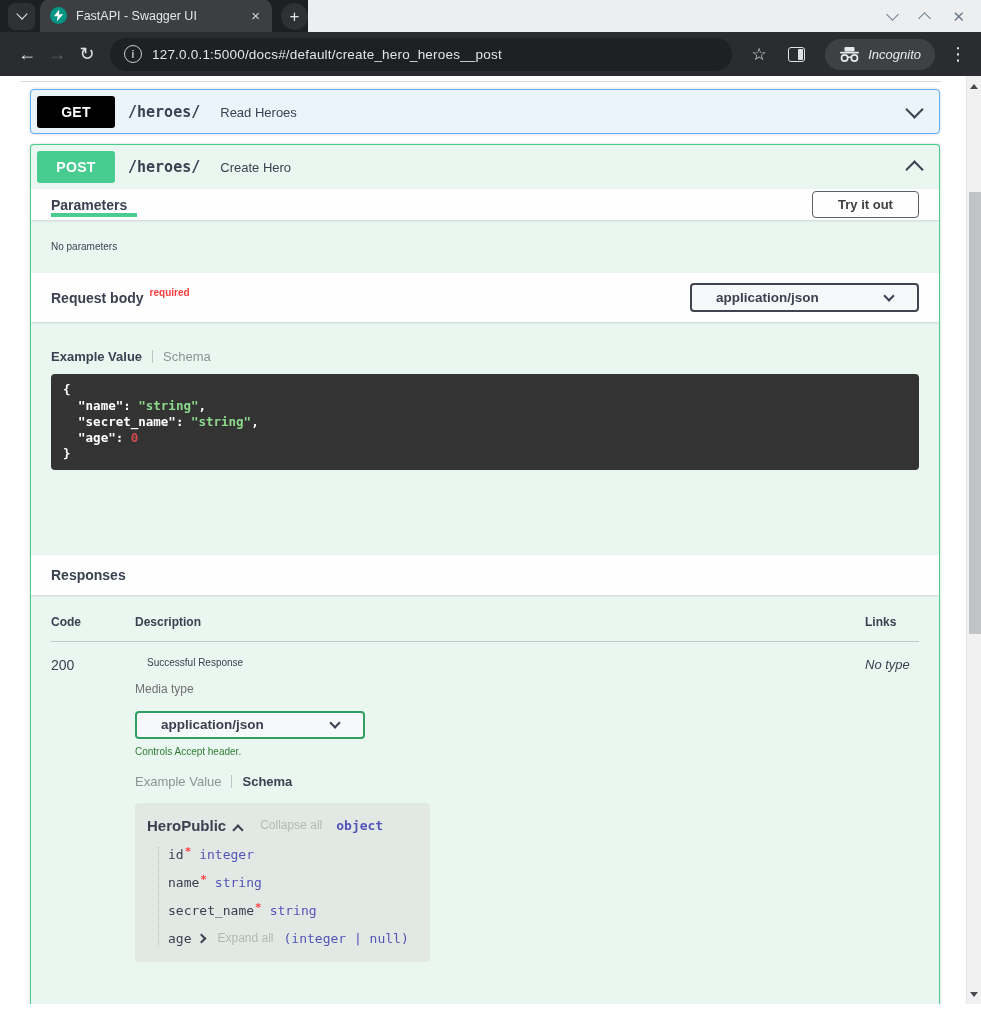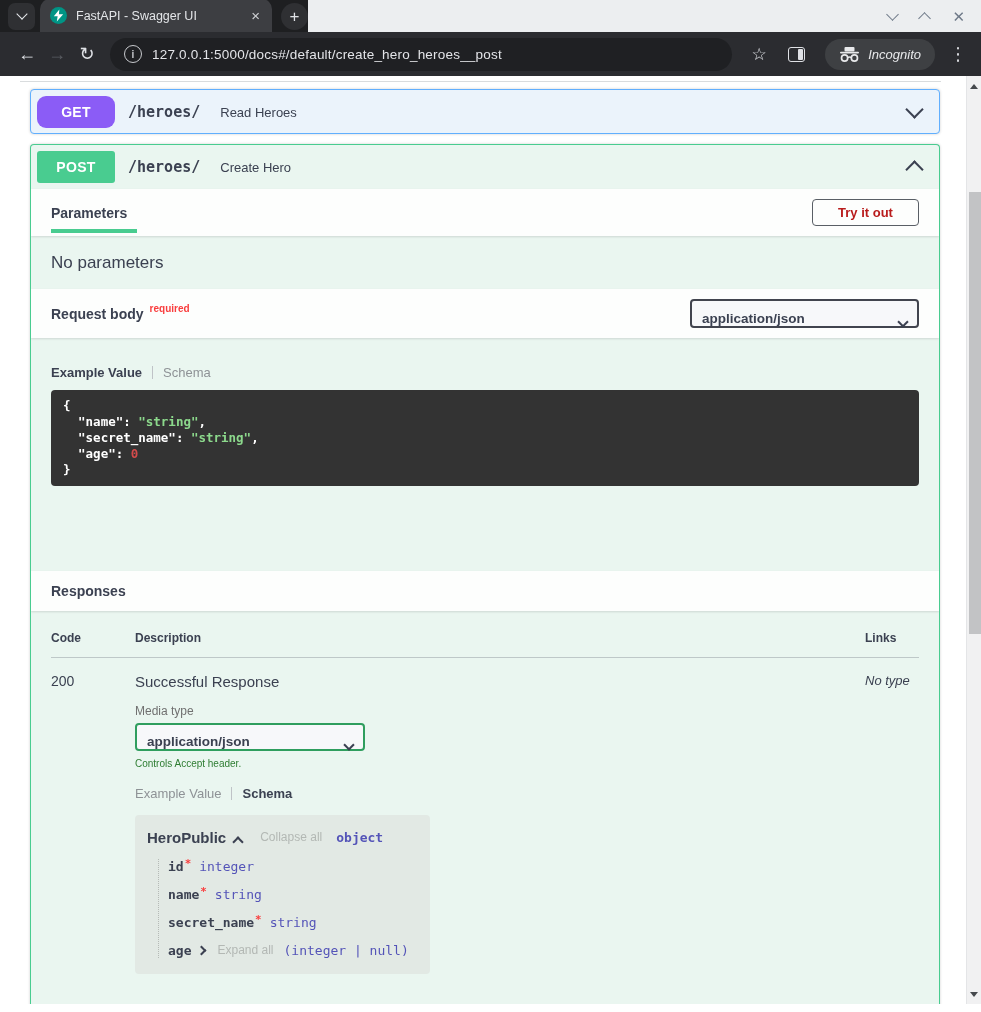--- a/index.html
+++ b/index.html
@@ -57,42 +57,42 @@
   .content{position:relative;height:928px;background:#fff;overflow:hidden;}
   .page{position:absolute;left:0;top:0;width:966px;}
   .top-divider{margin:5px 25px 0 20px;border-top:1px solid #d9dcde;}
 
   .opblock{margin:7px 26px 0 30px;border-radius:4px;box-shadow:0 0 3px rgba(0,0,0,.19);box-sizing:border-box;}
   .opblock.get{border:1px solid #61affe;background:#ebf3fb;height:45px;margin-bottom:10px;}
   .opblock.post{border:1px solid #49cc90;border-bottom:none;background:#eaf6f0;height:1200px;overflow:hidden;}
   .op-header{height:44px;display:flex;align-items:center;padding:0 14px 0 6px;cursor:pointer;}
   .op-badge{width:78px;height:32px;border-radius:3px;color:#fff;font-weight:bold;font-size:14px;
             display:flex;align-items:center;justify-content:center;flex:none;letter-spacing:.3px;}
-  .op-badge.get{background:#8b5cf6;border-radius:9px;} .op-badge.post{background:#49cc90;}
+  .op-badge.get{background:#000000;} .op-badge.post{background:#49cc90;}
   .op-path{margin-left:13px;font-family:"DejaVu Sans Mono",monospace;font-weight:700;font-size:15px;color:#3b4151;}
   .op-summary{margin-left:20px;font-size:13px;color:#3b4151;}
   .op-arrow{margin-left:auto;display:flex;align-items:center;padding-right:4px;}
 
   .sec-header{background:rgba(255,255,255,.87);box-shadow:0 1px 2px rgba(0,0,0,.12);display:flex;
               align-items:center;padding:0 20px;position:relative;}
-  .sec-header.params{height:47px;}
+  .sec-header.params{height:31px;}
   .sec-header.reqbody{height:49px;margin-top:0;}
   .sec-header.responses{height:40px;}
   .sec-title{font-size:14px;font-weight:bold;color:#3b4151;}
   .param-tab{height:100%;display:flex;align-items:center;position:relative;padding-right:10px;}
   .param-tab::after{content:"";position:absolute;left:0;bottom:3px;width:86px;height:4px;background:#49cc90;}
   .tryout-btn{margin-left:auto;width:107px;height:27px;background:transparent;border:1.5px solid #595f66;
-              border-radius:4px;font-size:13px;font-weight:bold;color:#b91c1c;cursor:pointer;
+              border-radius:4px;font-size:13px;font-weight:bold;color:#404040;cursor:pointer;
               font-family:"Liberation Sans",sans-serif;}
   .required-sup{font-size:10px;color:#f93e3e;margin-left:6px;position:relative;top:-5px;font-weight:bold;}
 
-  .param-body{height:53px;display:flex;align-items:center;padding:0 20px;font-size:17px;color:#3b4151;}
+  .param-body{height:53px;display:flex;align-items:center;padding:0 20px;font-size:10px;color:#3b4151;}
 
   .selectbox{width:229px;height:29px;background:#f7f8fa;border:2px solid #41444e;border-radius:4px;
-             display:flex;align-items:flex-end;padding:0 10px;box-sizing:border-box;cursor:pointer;margin-left:auto;gap:36px;}
+             display:flex;align-items:center;padding:0 24px;box-sizing:border-box;cursor:pointer;margin-left:auto;gap:36px;}
   .selectbox .sel-label{font-size:13.5px;font-weight:bold;color:#3b4151;}
   .selectbox.green{width:230px;height:28px;border-color:#2f9e5e;margin-left:0;}
 
   .reqbody-area{padding:27px 20px 0 20px;}
   .tabs-row{display:flex;align-items:center;font-size:13px;}
   .tab-item{cursor:pointer;}
   .tab-item.active{font-weight:bold;color:#3b4151;}
   .tab-item.inactive{color:#8e9296;}
   .tab-sep{width:1px;height:13px;background:#bfc3c7;margin:0 10px;}
   .codeblock{margin-top:10px;background:#333333;border-radius:4px;padding:8px 12px;
@@ -102,33 +102,33 @@
 
   .resp-body{padding:20px 20px 60px 20px;}
   .resp-table-head{display:flex;font-size:12px;font-weight:bold;color:#3b4151;
                    padding-bottom:12px;border-bottom:1px solid rgba(59,65,81,.25);}
   .col-code{width:84px;flex:none;}
   .col-desc{flex:1;}
   .col-links{width:54px;flex:none;}
   .resp-row{display:flex;padding-top:15px;}
   .code-val{font-size:14px;color:#3b4151;}
   .links-val{font-size:13px;font-style:italic;color:#3b4151;}
-  .desc-text{font-size:15px;color:#3b4151;margin-bottom:14px;}
-  .mt-label{font-size:12px;color:#707070;margin-bottom:5px;}
+  .desc-text{font-size:10px;color:#3b4151;margin-bottom:14px;margin-left:12px;}
+  .mt-label{font-size:12px;color:#707070;margin-bottom:15px;}
   .controls-note{font-size:10px;color:#2e7d32;margin-top:7px;}
   .resp-tabs{margin-top:17px;}
   .model-box{margin-top:14px;width:295px;background:#e2e9e4;border-radius:4px;
              padding:14px 0 16px 12px;box-sizing:border-box;}
   .model-title-row{display:flex;align-items:center;}
   .model-name{font-size:15px;font-weight:bold;color:#3b4151;cursor:pointer;display:flex;align-items:flex-end;}
   .collapse-lbl{font-size:12px;color:#b3b8b4;margin-left:18px;cursor:pointer;}
   .model-type{font-family:"DejaVu Sans Mono",monospace;font-weight:700;font-size:13px;color:#5454b8;margin-left:14px;}
   .props{margin-left:11px;margin-top:2px;border-left:1px dotted #b5bab6;padding-left:9px;}
   .prop-row{margin-top:13px;display:flex;align-items:center;font-family:"DejaVu Sans Mono",monospace;font-size:13px;}
-  .prop-name{font-weight:700;color:#3b4151;}
+  .prop-name{font-weight:400;color:#3b4151;}
   .req-star{color:#f93e3e;font-weight:700;position:relative;top:-3px;margin-left:1px;}
   .prop-type{color:#5454b8;margin-left:8px;}
   .expand-lbl{font-size:12px;color:#b3b8b4;margin-left:12px;margin-right:2px;cursor:pointer;
               font-family:"Liberation Sans",sans-serif;}
   .row-422{margin-top:22px;}
 
   
   .scrollbar{position:absolute;top:0;right:0;width:15px;height:928px;background:#f1f1f2;border-left:1px solid #e4e5e7;box-sizing:border-box;}
   .sb-arrow{position:absolute;left:0;right:0;height:14px;display:flex;align-items:center;justify-content:center;cursor:pointer;}
   .sb-arrow.up{top:3px;} .sb-arrow.down{bottom:3px;}

